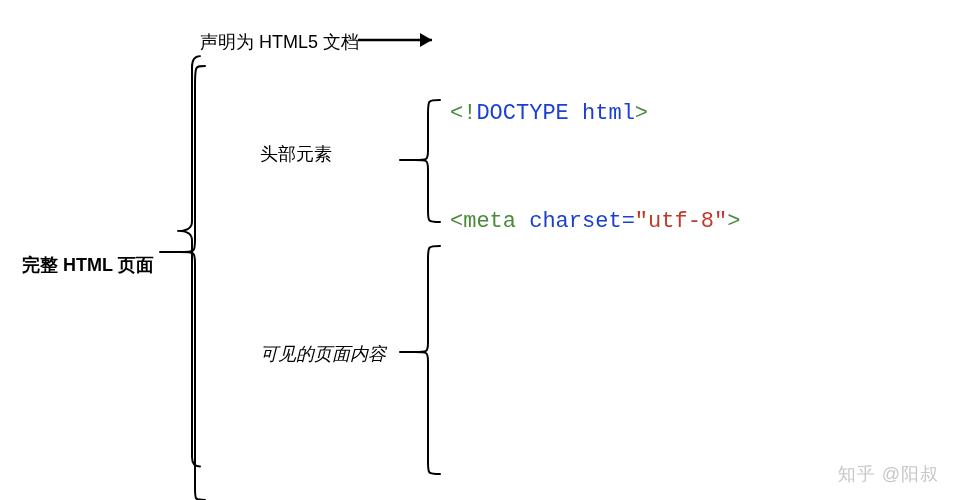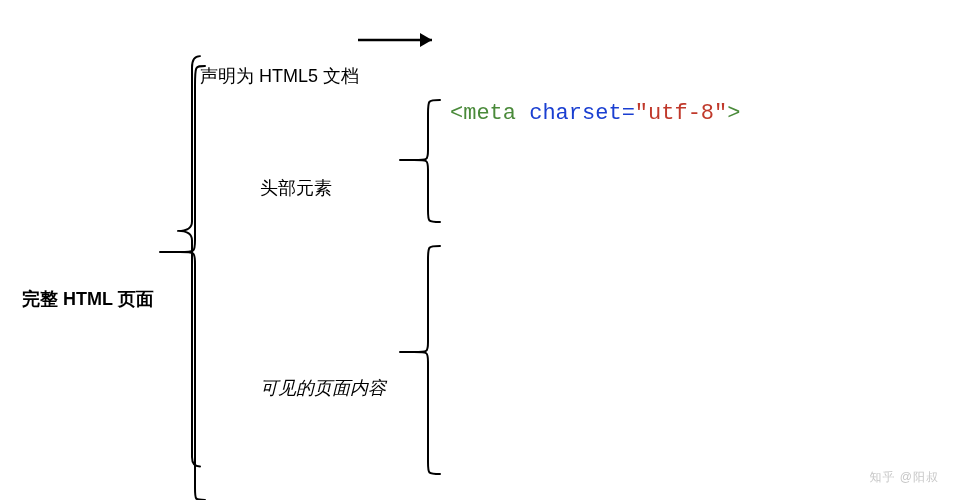--- a/index.html
+++ b/index.html
@@ -9,21 +9,20 @@
     background: #ffffff;
     font-family: "Helvetica Neue", Arial, "PingFang SC", "Microsoft YaHei", sans-serif;
     position: relative;
     overflow: hidden;
   }
   .label {
     position: absolute;
     font-size: 18px;
     color: #000;
     white-space: nowrap;
-    margin-top: 34px;
   }
   .code-col {
     position: absolute;
     left: 450px;
     top: 24px;
     font-family: "Menlo", "Consolas", "Courier New", monospace;
     font-size: 22px;
     line-height: 36px;
     white-space: pre;
   }
@@ -50,34 +49,35 @@
     stroke: #000;
     stroke-width: 2.5;
   }
   svg .arrow-head { fill: #000; }
 
   .watermark {
     position: absolute;
     right: 18px;
     bottom: 14px;
     color: #c7c7c7;
-    font-size: 12px;
+    font-size: 18px;
     letter-spacing: 1px;
     user-select: none;
   }
 </style>
 </head>
 <body>
 
 <div class="label" style="left:22px; top:253px;font-weight:bold;">完整 HTML 页面</div>
 <div class="label" style="left:200px; top:30px;">声明为 HTML5 文档</div>
 <div class="label" style="left:260px; top:142px;">头部元素</div>
 <div class="label" style="left:260px; top:342px;font-style:italic;">可见的页面内容</div>
 
 <div class="code-col">
+  <div class="code-line"><span class="c-green">&lt;!</span><span class="c-blue">DOCTYPE html</span><span class="c-green">&gt;</span></div>
   <div class="code-line"><span class="c-green">&lt;meta </span><span class="c-blue">charset=</span><span class="c-red">"utf-8"</span><span class="c-green">&gt;</span></div>
   
   
   
   
   
   
   
   
   

